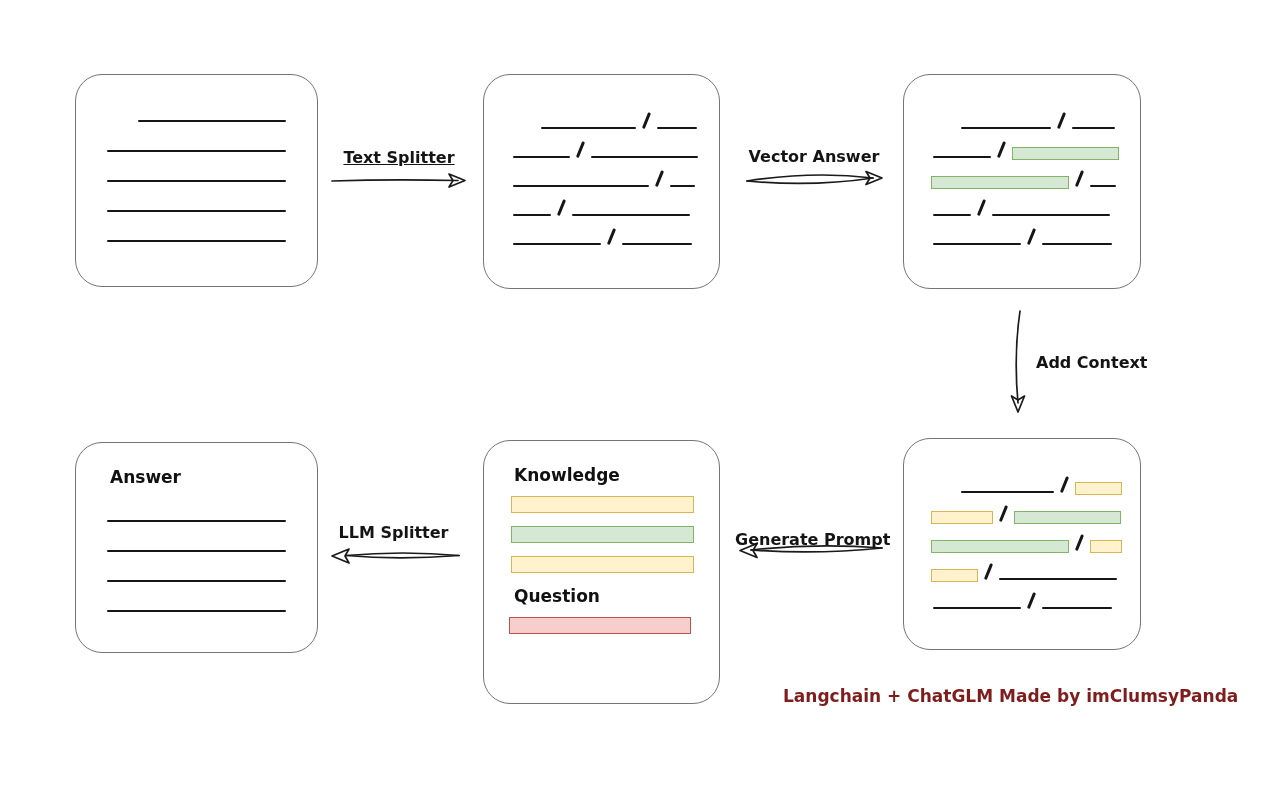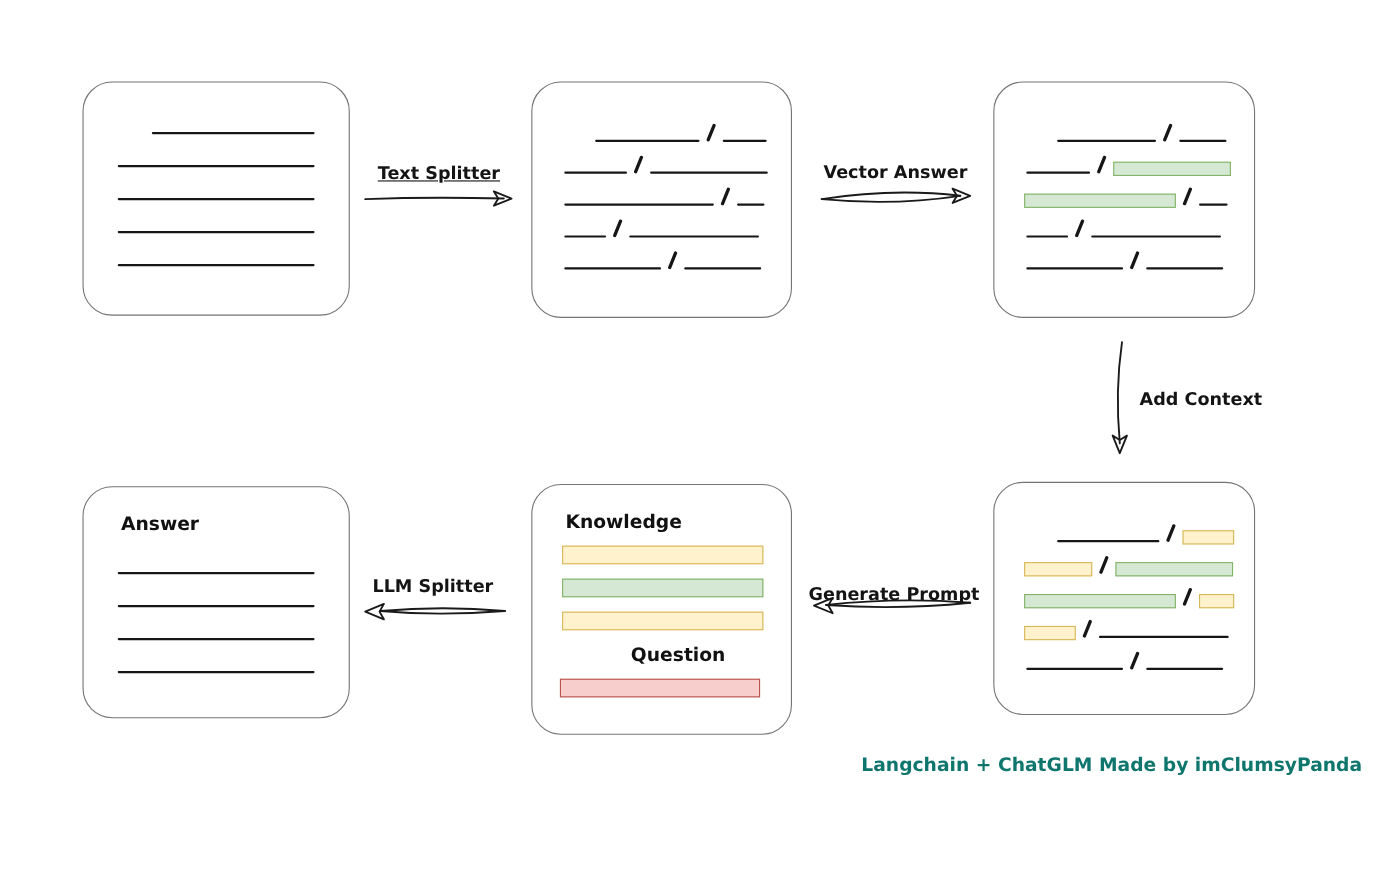--- a/index.html
+++ b/index.html
@@ -9,50 +9,50 @@
     font-family:"DejaVu Sans","Liberation Sans",sans-serif;color:#141414;
   }
   .arrows{position:absolute;left:0;top:0;pointer-events:none;}
 
   
   .box{position:absolute;border:1.4px solid #757575;border-radius:27px;background:#fff;}
   .box-doc      {left:75px;  top:74px;  width:243px; height:213px; padding:29px 0 0 31px;}
   .box-chunks   {left:483px; top:74px;  width:237px; height:215px; padding:36px 0 0 29px;}
   .box-retrieved{left:903px; top:74px;  width:238px; height:215px; padding:36px 0 0 29px;}
   .box-context  {left:903px; top:438px; width:238px; height:212px; padding:36px 0 0 27px;}
-  .box-prompt   {left:483px; top:440px; width:237px; height:228px; padding:24px 0 15px 27px;}
+  .box-prompt   {left:483px; top:440px; width:237px; height:264px; padding:24px 0 15px 27px;}
   .box-answer   {left:75px;  top:442px; width:243px; height:211px; padding:24px 0 0 31px;}
 
   
   .seg-row{display:flex;align-items:flex-end;height:18px;gap:6px;}
   .box-doc .seg-row{margin-bottom:12px;}
   .box-chunks .seg-row,.box-retrieved .seg-row,.box-context .seg-row{margin-bottom:11px;}
   .seg-line{height:2px;background:#161616;border-radius:1px;flex:0 0 auto;}
   .slash{width:2.6px;height:17px;background:#161616;border-radius:1.3px;
          transform:rotate(22deg);margin:0 3px;flex:0 0 auto;}
   .seg-bar{height:13px;border:1.8px solid;margin-bottom:-2px;flex:0 0 auto;}
 
   
   .box-label{font-size:17px;font-weight:600;color:#111;margin:0 0 10px 3px;line-height:21px;}
-  .q-label{margin-top:10px;text-align:center;}
+  .q-label{margin-top:10px;}
   .bars .seg-row{height:auto;margin-bottom:13px;}
   .bars .seg-bar{margin-bottom:0;height:17px;}
   .answer-rows{margin-top:16px;}
   .answer-rows .seg-row{margin-bottom:12px;}
 
   
   .flabel{position:absolute;font-size:16px;font-weight:600;color:#141414;
           text-align:center;white-space:nowrap;line-height:18px;}
   .lbl-ts{left:336px;top:149px;width:126px;text-decoration:underline;}
   .lbl-vs{left:744px;top:148px;width:140px;}
   .lbl-ac{left:1036px;top:354px;text-align:left;}
   .lbl-gp{left:735px;top:531px;width:150px;}
   .lbl-lr{left:326px;top:524px;width:135px;}
   .caption{position:absolute;left:783px;top:686px;font-size:17px;font-weight:600;
-           color:#0f766e;white-space:nowrap;}
+           color:#7f1d1d;white-space:nowrap;}
 </style>
 </head>
 <body>
 
 <div class="canvas">
 
   <svg class="arrows" width="1262" height="792" viewBox="0 0 1262 792">
     <g stroke="#1a1a1a" stroke-width="1.7" fill="none" stroke-linecap="round" stroke-linejoin="round">
 
       <g>

